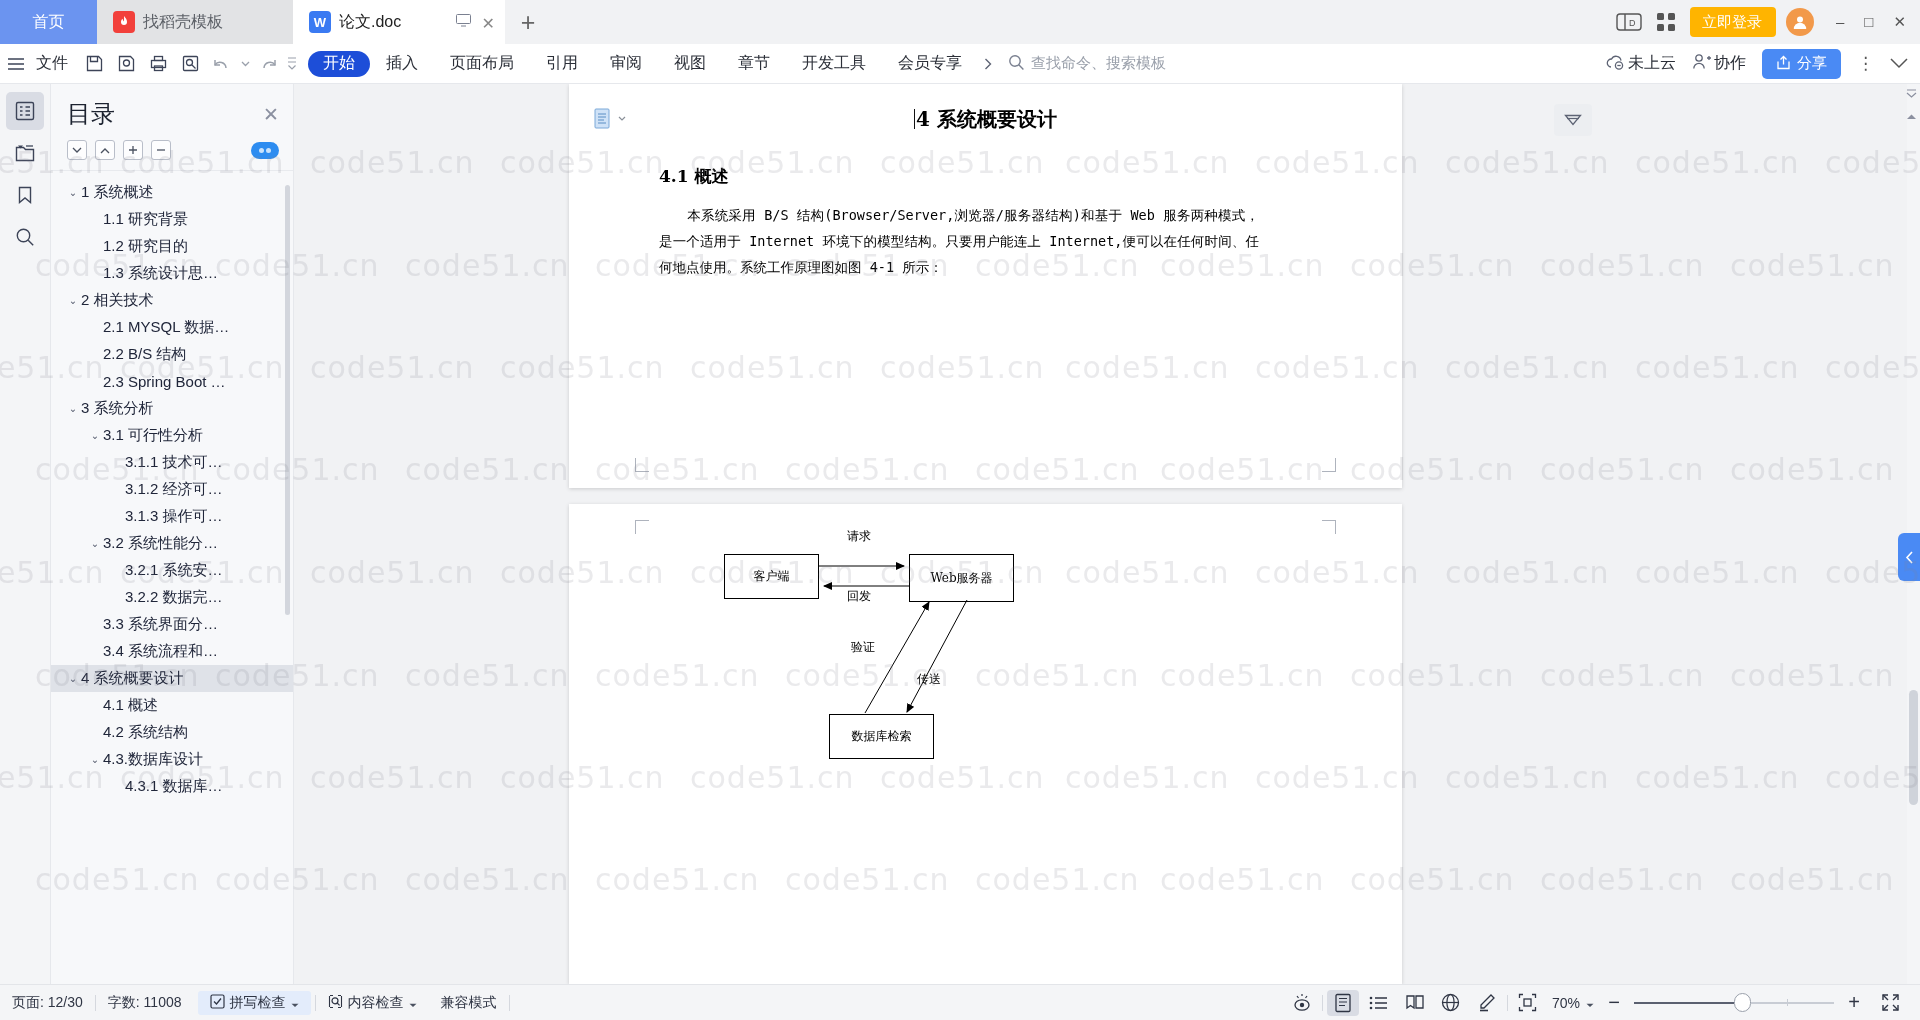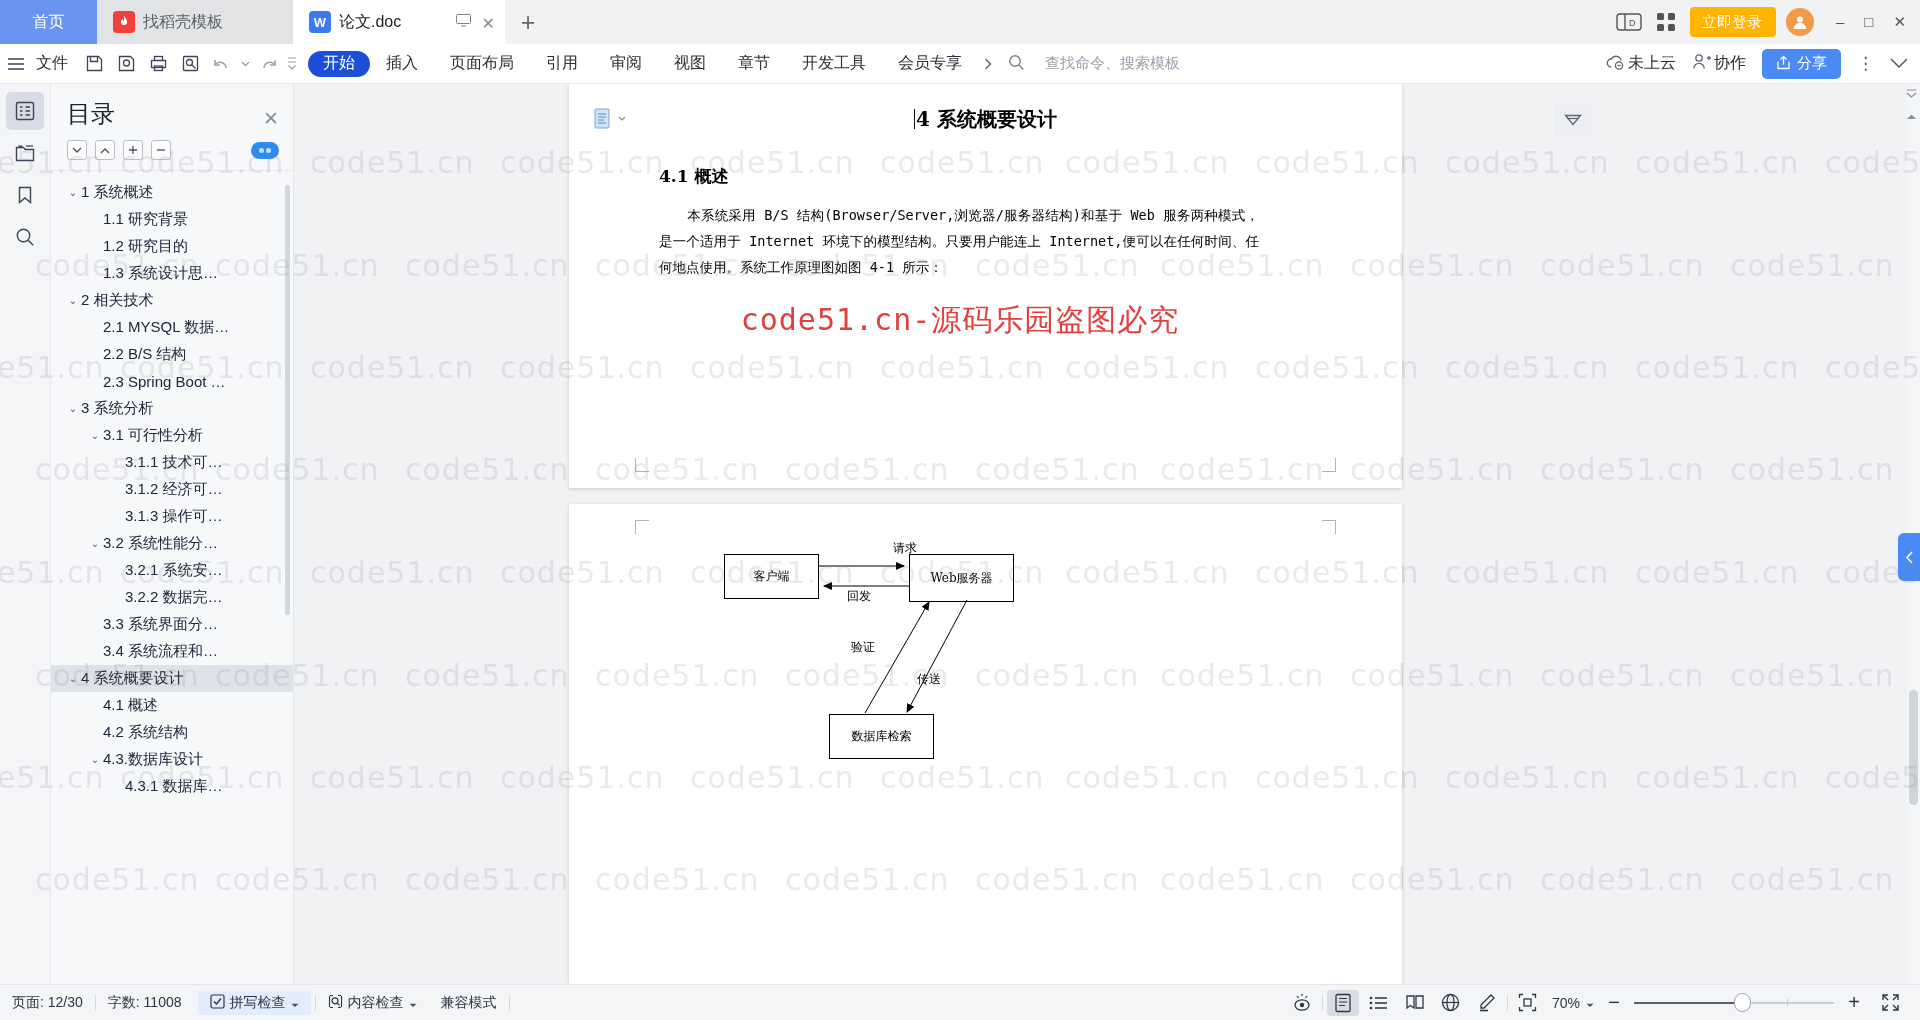--- a/index.html
+++ b/index.html
@@ -89,21 +89,21 @@
   .rb-ic { width: 32px; height: 30px; display: flex; align-items: center;
     justify-content: center; color: #4a5160; }
   .rb-file { font-size: 16px; color: #2b2f38; padding: 0 10px 0 4px; }
   .rb-tab { font-size: 16px; color: #2b2f38; padding: 0 16px; height: 28px;
     display: flex; align-items: center; }
   .rb-tab.active {
     background: #1d4ed8; color: #fff; border-radius: 14px; padding: 0 15px;
     height: 26px;
   }
   .rb-vip { display: flex; align-items: center; gap: 2px; font-size: 16px; color: #2b2f38; }
-  .rb-search { display: flex; align-items: flex-start; gap: 20px; margin-left: 10px;
+  .rb-search { display: flex; align-items: flex-start; gap: 6px; margin-left: 10px;
     color: #9aa0ab; font-size: 15px; }
   .ribbon-right { margin-left: auto; display: flex; align-items: center;
     gap: 16px; padding-right: 12px; font-size: 15px; color: #3b4150; }
   .share-btn {
     background: #4a8af4; color: #fff; border-radius: 5px; height: 30px;
     display: flex; align-items: center; gap: 6px; padding: 0 14px; font-size: 15px;
   }
   .rb-dots { letter-spacing: 0; font-size: 17px; color: #555; }
 
   
@@ -116,21 +116,21 @@
   .rail-btn { width: 38px; height: 38px; border-radius: 5px;
     display: flex; align-items: center; justify-content: center; color: #3d4458; }
   .rail-btn.active { background: #d9dce4; }
 
   
   .toc {
     position: absolute; top: 84px; left: 51px; width: 243px; bottom: 36px;
     background: #f7f8fa; border-right: 1px solid #e6e8ec;
     z-index: 20; display: flex; flex-direction: column;
   }
-  .toc-head { display: flex; align-items: flex-end; padding: 14px 14px 4px 16px; }
+  .toc-head { display: flex; align-items: center; padding: 14px 14px 4px 16px; }
   .toc-title { font-size: 24px; color: #1d2330; font-weight: 500; }
   .toc-close { margin-left: auto; font-size: 19px; color: #8b90a0; }
   .toc-tools { display: flex; align-items: center; gap: 8px; padding: 6px 14px 10px 16px; }
   .tbtn { width: 20px; height: 20px; border: 1px solid #b9bec9; border-radius: 3px;
     display: flex; align-items: center; justify-content: center;
     font-size: 11px; color: #4a5160; background: #fdfdfe; }
   .eye-pill { margin-left: auto; width: 28px; height: 17px; border-radius: 9px;
     background: #2d8cf0; display: flex; align-items: center;
     justify-content: center; gap: 2px; }
   .eye-pill i { width: 5px; height: 5px; border-radius: 50%; background: #c9e2fb; display: block; }
@@ -619,21 +619,21 @@
             <marker id="ah" markerWidth="9" markerHeight="8" refX="8" refY="4" orient="auto">
               <path d="M0,0 L9,4 L0,8 z" fill="#000"></path>
             </marker>
           </defs>
           <line x1="250" y1="62" x2="335" y2="62" stroke="#000" stroke-width="1" marker-end="url(#ah)"></line>
           <line x1="340" y1="82" x2="255" y2="82" stroke="#000" stroke-width="1" marker-end="url(#ah)"></line>
           <line x1="296" y1="209" x2="360" y2="98" stroke="#000" stroke-width="1" marker-end="url(#ah)"></line>
           <line x1="398" y1="96" x2="338" y2="208" stroke="#000" stroke-width="1" marker-end="url(#ah)"></line>
         </svg>
 
-        <div class="dlabel" style="left:278px; top:36px;margin-left:46px;">请求</div>
+        <div class="dlabel" style="left:278px; top:24px;">请求</div>
         <div class="dlabel" style="left:278px; top:84px;">回发</div>
         <div class="dlabel" style="left:282px; top:135px;">验证</div>
         <div class="dlabel" style="left:348px; top:167px;">传送</div>
       </div>
     </div>
 
     <div class="filter-btn">
       <svg width="18" height="14" viewBox="0 0 18 14">
           <path d="M1.5 2.5h15l-7.5 9z" fill="none" stroke="#5d6374" stroke-width="1.3"></path>
           <path d="M3 5.5h12" stroke="#5d6374" stroke-width="1.2"></path>
@@ -652,21 +652,20 @@
         <path d="M1 6l4.5-4.5L10 6" fill="#8b90a0"></path>
       </svg>
   </span>
   <div class="doc-vscroll-thumb"></div>
   <div class="right-tab">
     <svg width="9" height="13" viewBox="0 0 9 13">
         <path d="M7 1L2 6.5 7 12" fill="none" stroke="#fff" stroke-width="1.6"></path>
       </svg>
   </div>
 
-  <div class="stamp">code51.cn-源码乐园盗图必究</div>
 
   <div class="wm-layer" id="wm-layer">
       <span class="wm" style="left: -60px; top: 145px;">code51.cn</span>
       <span class="wm" style="left: 120px; top: 145px;">code51.cn</span>
       <span class="wm" style="left: 310px; top: 145px;">code51.cn</span>
       <span class="wm" style="left: 500px; top: 145px;">code51.cn</span>
       <span class="wm" style="left: 690px; top: 145px;">code51.cn</span>
       <span class="wm" style="left: 880px; top: 145px;">code51.cn</span>
       <span class="wm" style="left: 1065px; top: 145px;">code51.cn</span>
       <span class="wm" style="left: 1255px; top: 145px;">code51.cn</span>

